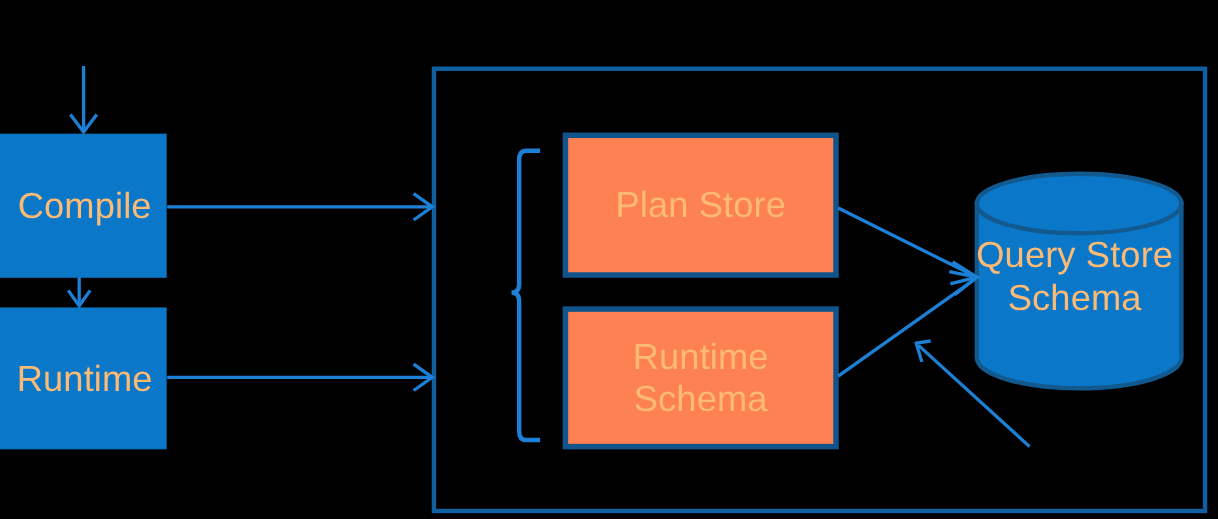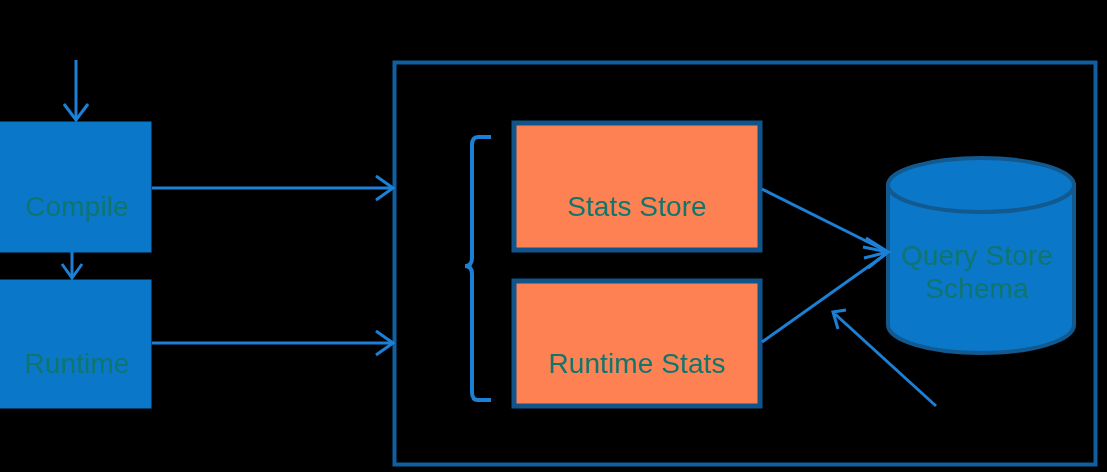--- a/index.html
+++ b/index.html
@@ -21,29 +21,28 @@
     top: 0;
     width: 1107px;
     height: 472px;
   }
   .node-label {
     position: absolute;
     display: flex;
     align-items: center;
     justify-content: center;
     text-align: center;
-    color: #0f766e;
+    color: #fdba74;
     font-family: "Liberation Sans", sans-serif;
-    font-size: 28px;
+    font-size: 33px;
     font-weight: 400;
     line-height: 1.18;
     letter-spacing: 0.1px;
     pointer-events: none;
     white-space: pre-line;
-    margin-top: 20px;
   }
   .lbl-compile  { left: 3px;   top: 122px; width: 148px; height: 130px; }
   .lbl-execute  { left: 3px;   top: 280px; width: 148px; height: 128px; }
   .lbl-plan     { left: 512px; top: 121px; width: 250px; height: 131px; }
   .lbl-runtime  { left: 512px; top: 279px; width: 250px; height: 129px; }
   .lbl-schema   { left: 884px; top: 176px; width: 186px; height: 152px; }
 </style>
 </head>
 <body>
 
@@ -116,20 +115,20 @@
         <line x1="936" y1="406" x2="835" y2="314"></line>
         <polyline points="846,310 833,312 838,329" stroke-linecap="butt"></polyline>
       </g>
     </g>
   </svg>
 
   <div class="node-label lbl-compile">Compile</div>
 
   <div class="node-label lbl-execute">Runtime</div>
 
-  <div class="node-label lbl-plan">Stats Store</div>
+  <div class="node-label lbl-plan">Plan Store</div>
 
-  <div class="node-label lbl-runtime">Runtime Stats</div>
+  <div class="node-label lbl-runtime">Runtime Schema</div>
 
   <div class="node-label lbl-schema">Query Store
 Schema</div>
 
 </div>
 
 </body></html>

